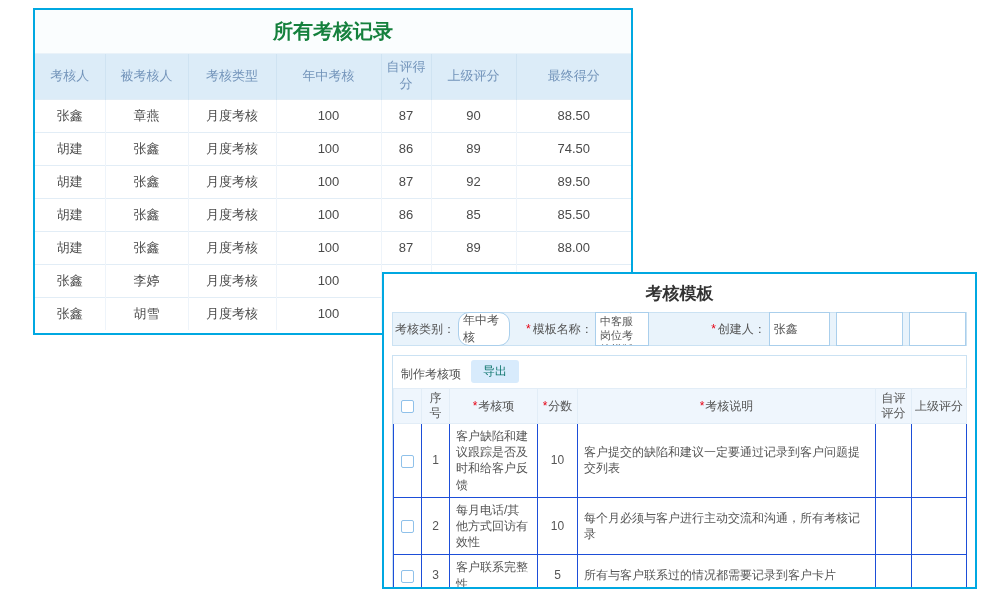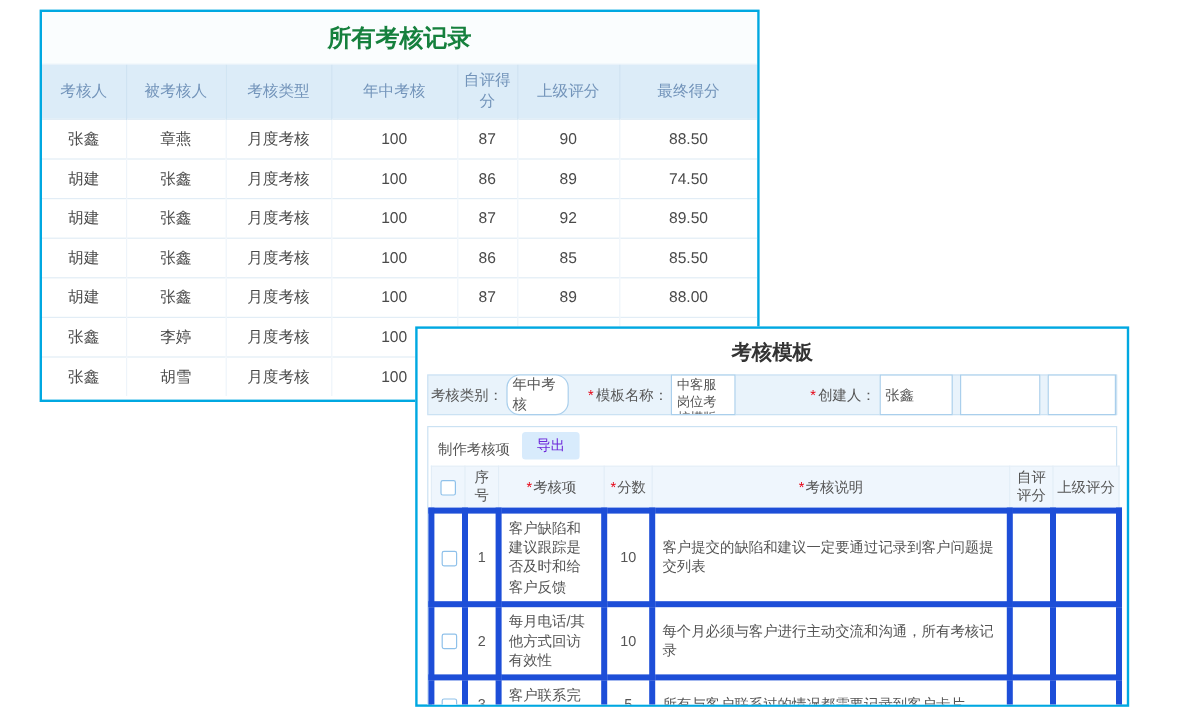--- a/index.html
+++ b/index.html
@@ -23,50 +23,50 @@
   }
   table.rec th:last-child { border-right:none; }
   table.rec td {
     height:33px; font-size:13px; color:#4a4a4a; text-align:center;
     border-top:1px solid #e2edf6; border-right:1px solid #eef4fa; padding:2px 3px;
   }
   table.rec td:last-child { border-right:none; }
 
   
   .panel-front {
-    position:absolute; left:346px; top:272px; width:595px; height:317px;
+    position:absolute; left:382px; top:272px; width:595px; height:317px;
     background:#fff; border:2px solid #00a8e1; overflow:hidden; z-index:2;
   }
   .tpl-title { text-align:center; font-size:17px; font-weight:bold; color:#333; padding:8px 0 7px; }
   .form-row {
     margin:0 8px; height:34px; background:#e9f3fb; border:1px solid #cbe2f3;
     display:flex; align-items:center; font-size:12px; color:#555;
   }
   .f-label { text-align:right; white-space:nowrap; }
   .f-label .star { margin-right:2px; }
   .w-l1 { width:68px; } .w-l2 { width:66px; margin-left:16px; } .w-l3 { width:128px; }
   .f-box {
     background:#fff; border:1px solid #aacfec; height:34px; margin-left:3px;
     display:flex; align-items:center; padding:1px 4px; overflow:hidden;
   }
   .w-v1 { width:56px;border-radius:11px; } .w-v2 { width:58px; font-size:11px; line-height:1.25; } .w-v3 { width:66px; }
   .w-e1 { width:72px; margin-left:6px; } .w-e2 { width:62px; margin-left:6px; }
 
   .section { margin:9px 8px 0; border:1px solid #cbe2f3; }
   .toolbar { display:flex; align-items:flex-end; padding:4px 8px 5px; font-size:12px; color:#555; }
   .export-btn {
-    margin-left:10px; background:#d8ebfc; color:#6d28d9; font-size:12px;
+    margin-left:10px; background:#d8ebfc; color:#0f766e; font-size:12px;
     padding:3px 12px; border-radius:3px; cursor:pointer; user-select:none;
   }
   table.items { width:100%; border-collapse:collapse; table-layout:fixed; font-size:12px; color:#555; }
   table.items th {
     background:#eff6fd; font-weight:normal; height:31px; text-align:center;
     border:1px solid #e2edf7; padding:2px 2px; line-height:1.25;
   }
-  table.items td { border:5px solid #1d4ed8; padding:4px 6px; line-height:1.35; vertical-align:middle; }
+  table.items td { border:1px solid #1d4ed8; padding:4px 6px; line-height:1.35; vertical-align:middle; }
   table.items td.center { text-align:center; }
   table.items tr { background:#fff; }
   .star { color:#e60012; font-size:12px; margin-right:1px; }
   .chk {
     display:inline-block; width:13px; height:13px; background:#fff;
     border:1px solid #8fc1ea; border-radius:2px; vertical-align:middle; cursor:pointer;
   }
   .c-chk { text-align:center; }
 </style>
 </head>

